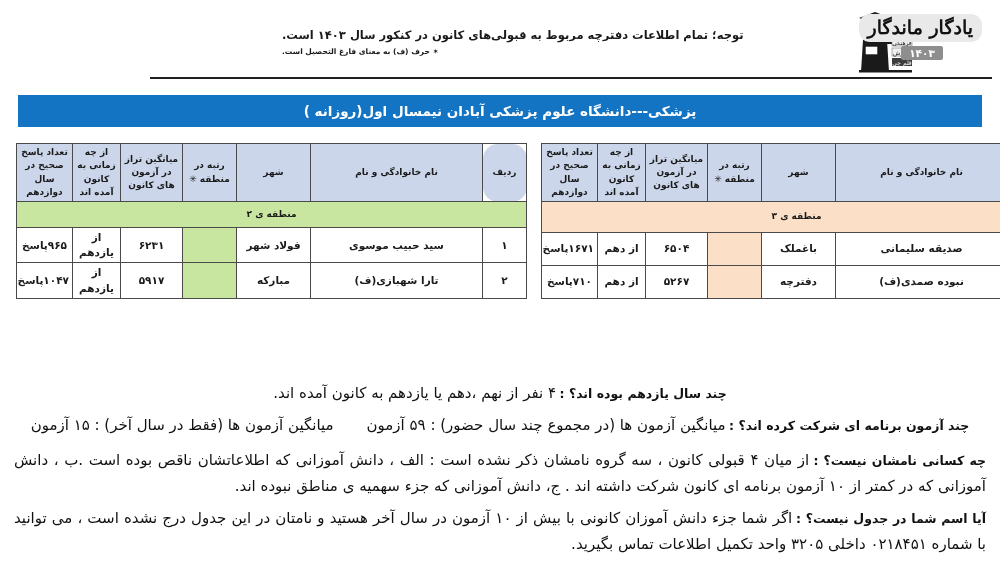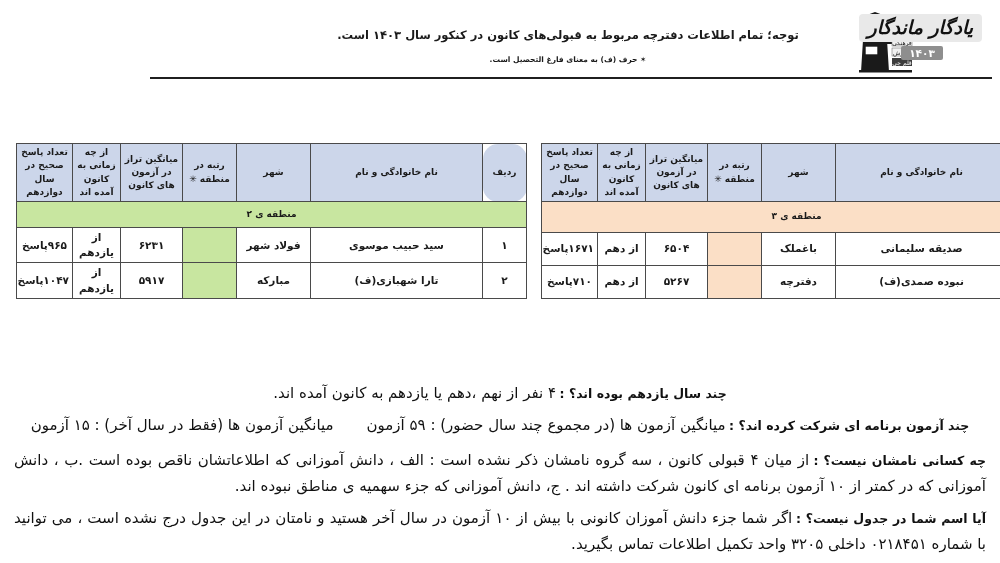--- a/index.html
+++ b/index.html
@@ -24,56 +24,55 @@
   }
   .logo-left {
     position: absolute;
     left: 845px; top: 6px;
     width: 68px; height: 72px;
   }
   .logo-left svg { display: block; }
 
   .note-block {
     position: absolute;
-    right: 152px;
+    right: 158px;
     top: 28px;
     width: 560px;
-    text-align: center;
+    text-align: left;
     direction: rtl;
   }
   .note-main {
     font-size: 11.5px;
     font-weight: bold;
     color: #1a1a1a;
     letter-spacing: 0;
     white-space: nowrap;
   }
   .note-sub {
-    margin-top: 13px;
+    margin-top: 5px;
     font-size: 7.5px;
     font-weight: bold;
     color: #1a1a1a;
     white-space: nowrap;
   }
 
   .brand-badge {
     position: absolute;
     right: 18px; top: 14px;
     width: 120px;
     text-align: center;
   }
   .brand-script {
     display: inline-block;
     background: #e9e9e9;
     color: #111;
     font-size: 19px;
     font-weight: bold;
-    font-style: italic;
     padding: 2px 9px 4px 9px;
-    border-radius: 4px;
+    border-radius: 11px;
     white-space: nowrap;
     font-family: "DejaVu Serif", "Liberation Serif", serif;
   }
   .brand-year {
     display: inline-block;
     margin-top: 2px;
     background: #8e8e8e;
     color: #fff;
     font-size: 10.5px;
     font-weight: bold;
@@ -233,20 +232,21 @@
     </div>
 
     <div class="brand-badge">
       <div class="brand-script">یادگار ماندگار</div><br>
       <div class="brand-year">۱۴۰۳</div>
     </div>
 
     <div class="header-rule"></div>
   </div>
 
+  <div class="title-bar">پزشکی---دانشگاه  علوم پزشکی آبادان نیمسال اول(روزانه )</div>
 
   <div class="tables-row">
 
     <table class="tbl region-2">
       <thead>
         <tr>
           <th class="col-radif">ردیف</th>
           <th class="col-name">نام خانوادگی و نام</th>
           <th class="col-city">شهر</th>
           <th class="col-rank">رتبه در منطقه ✳</th>

